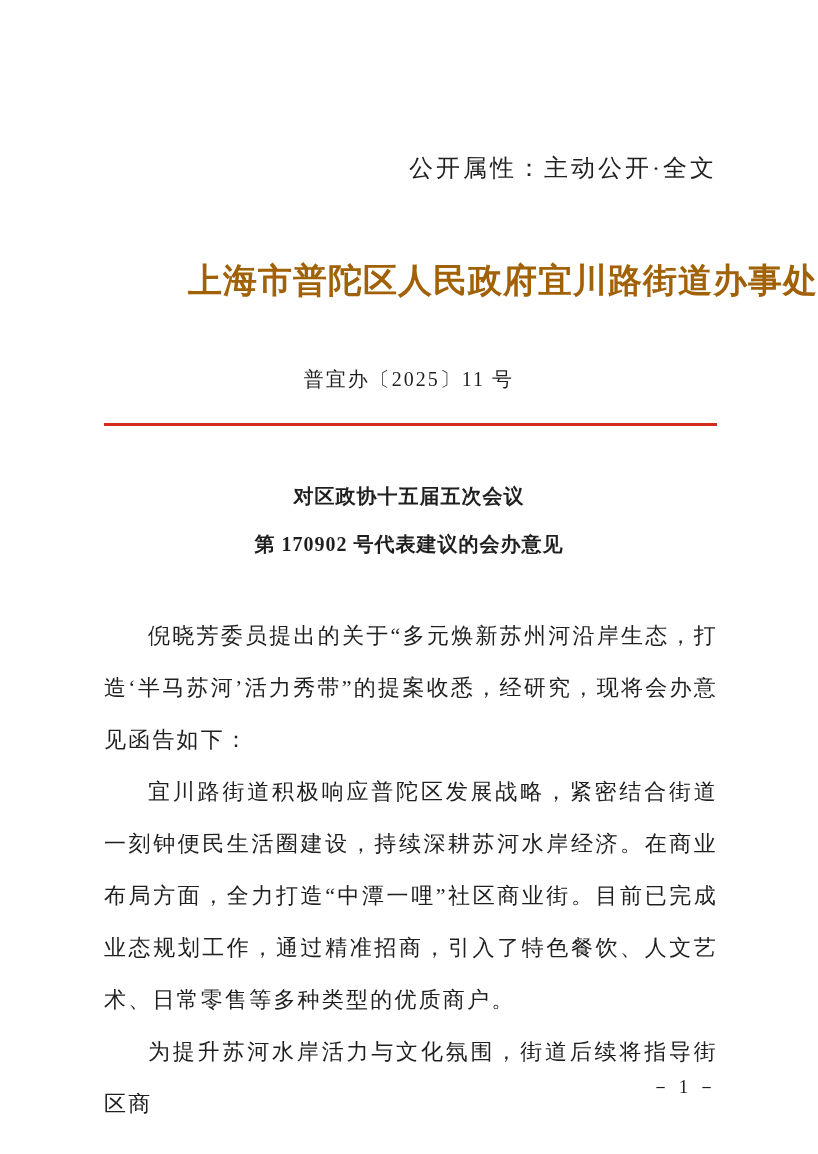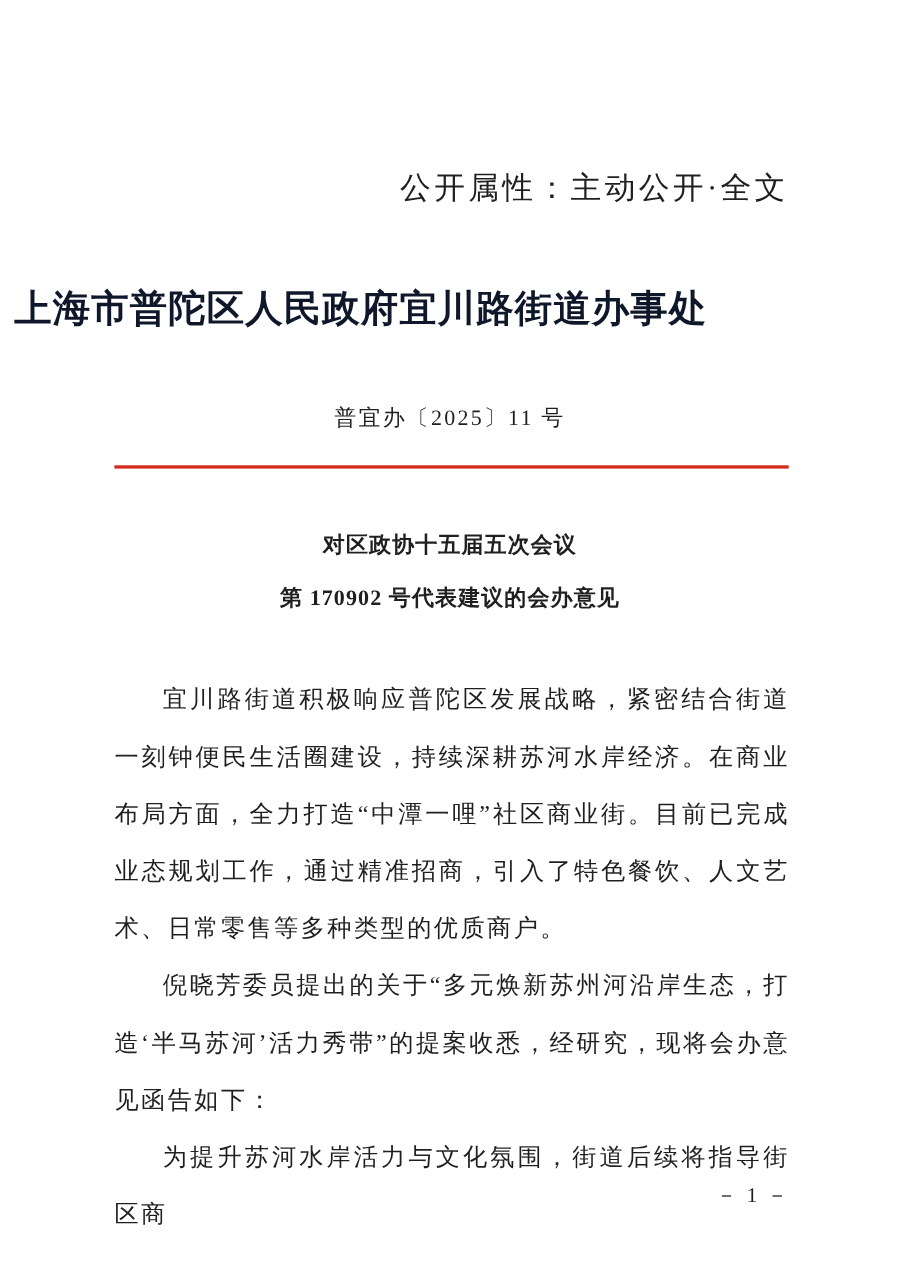--- a/index.html
+++ b/index.html
@@ -13,38 +13,37 @@
     height: 1154px;
     background: #ffffff;
     color: #1f1f1f;
     font-family: "Liberation Serif", serif;
     overflow: hidden;
   }
   .publicity {
     position: absolute;
     top: 152px;
     right: 101px;
-    font-size: 28px;
+    font-size: 24px;
     letter-spacing: 3px;
     white-space: nowrap;
     text-align: right;
   }
   .agency {
     position: absolute;
     top: 258px;
     left: 0;
     right: 0;
-    text-align: left;
+    text-align: right;
     font-family: "Liberation Sans", sans-serif;
     font-weight: bold;
     font-size: 34px;
     letter-spacing: 1px;
-    color: #0f172a;
+    color: #a16207;
     white-space: nowrap;
-    margin-left: 13px;
   }
   .doc-number {
     position: absolute;
     top: 366px;
     left: 0;
     right: 0;
     text-align: center;
     font-size: 20px;
     letter-spacing: 2px;
   }
@@ -103,20 +102,20 @@
   <div class="doc-number">普宜办〔2025〕11 号</div>
 
   <div class="red-rule"></div>
 
   <div class="doc-title">
     <div>对区政协十五届五次会议</div>
     <div>第 170902 号代表建议的会办意见</div>
   </div>
 
   <div class="body-text">
+    <p class="para">倪晓芳委员提出的关于“多元焕新苏州河沿岸生态，打造‘半马苏河’活力秀带”的提案收悉，经研究，现将会办意见函告如下：</p>
     <p class="para">宜川路街道积极响应普陀区发展战略，紧密结合街道一刻钟便民生活圈建设，持续深耕苏河水岸经济。在商业布局方面，全力打造“中潭一哩”社区商业街。目前已完成业态规划工作，通过精准招商，引入了特色餐饮、人文艺术、日常零售等多种类型的优质商户。</p>
-    <p class="para">倪晓芳委员提出的关于“多元焕新苏州河沿岸生态，打造‘半马苏河’活力秀带”的提案收悉，经研究，现将会办意见函告如下：</p>
     <p class="para">为提升苏河水岸活力与文化氛围，街道后续将指导街区商</p>
   </div>
 
   <div class="page-number">－ 1 －</div>
 
 </div>
 
 </body></html>

